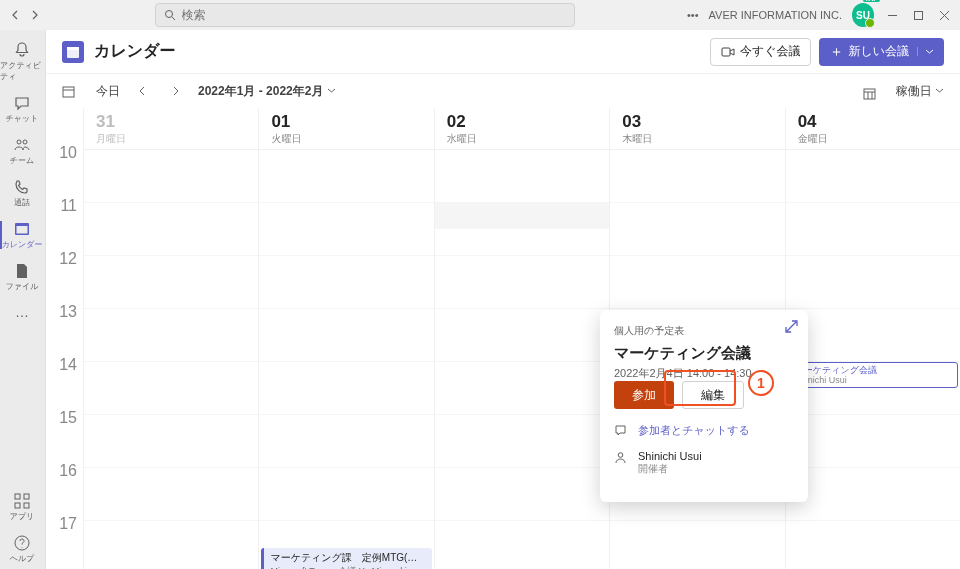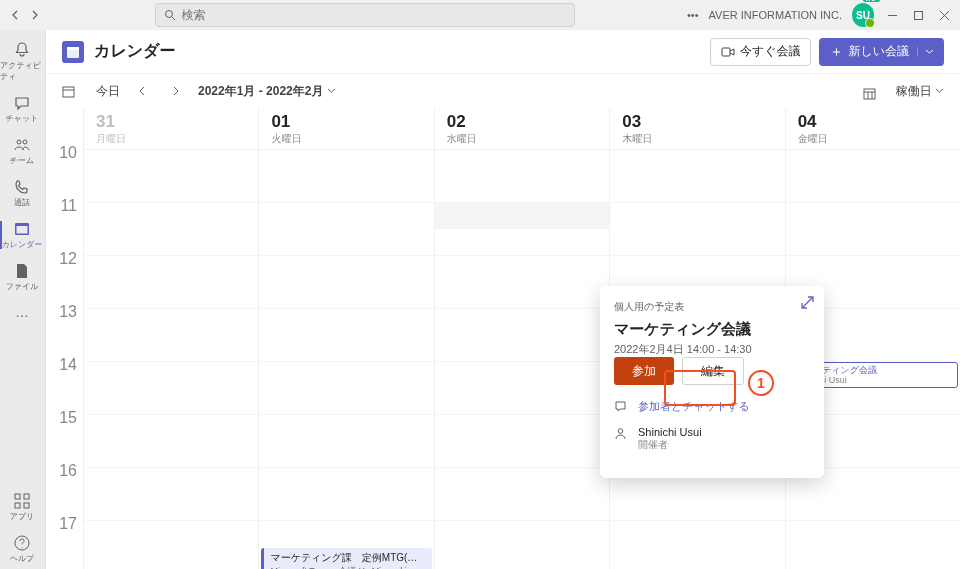--- a/index.html
+++ b/index.html
@@ -47,21 +47,21 @@
 .dayname{font-size:10px;color:#888}
 .dayhead.other .dayname{color:#bdbdbd}
 .slots{flex:1;position:relative}
 .slot{height:53px;border-bottom:1px solid #f5f5f5}
 .halfshade{position:absolute;left:0;right:0;top:53px;height:26px;background:#f5f5f5}
 .event{position:absolute;left:2px;right:2px;border-radius:3px;padding:3px 6px;font-size:10px;overflow:hidden}
 .ev-recurring{top:398px;height:26px;background:#e8ecfa;border-left:3px solid #5b5fc7;color:#242424}
 .ev-recurring .sub{font-size:9px;color:#666;display:flex;align-items:center;gap:4px}
 .ev-recurring .rec{margin-left:auto}
 .ev-marketing{top:212px;height:26px;background:#fff;border:1px solid #5b5fc7;color:#5b5fc7;font-size:9px;line-height:1.1}
-.popup{position:absolute;left:554px;top:256px;width:224px;background:#fff;border-radius:6px;box-shadow:0 6px 20px rgba(0,0,0,0.18);padding:14px;font-size:12px}
+.popup{position:absolute;left:554px;top:280px;width:208px;background:#fff;border-radius:6px;box-shadow:0 6px 20px rgba(0,0,0,0.18);padding:14px;font-size:12px}
 .popup-title{font-size:10px;color:#616161;margin-bottom:6px}
 .popup h2{font-size:15px;font-weight:700;color:#242424;margin-bottom:3px}
 .popup-time{font-size:11px;color:#616161;}
 .popup-btns{display:flex;gap:0;margin-bottom:14px}
 .pbtn{height:28px;flex:0 0 auto;display:flex;align-items:center;justify-content:center;font-size:12px;cursor:pointer;padding:0 18px;border-radius:3px}
 .pbtn-join{background:#c2410c;color:#fff}
 .pbtn-edit{background:#fff;border:1px solid #d1d1d1;margin-left:8px}
 .edit-highlight{position:absolute;border:2.5px solid #f25022;border-radius:4px;left:618px;top:340px;width:72px;height:36px;pointer-events:none}
 .badge-1{position:absolute;left:702px;top:340px;width:26px;height:26px;border:2.5px solid #f25022;border-radius:50%;display:flex;align-items:center;justify-content:center;color:#f25022;font-weight:700;font-size:14px}
 .popup-row{display:flex;gap:10px;align-items:flex-start;margin-bottom:12px;font-size:11px}

